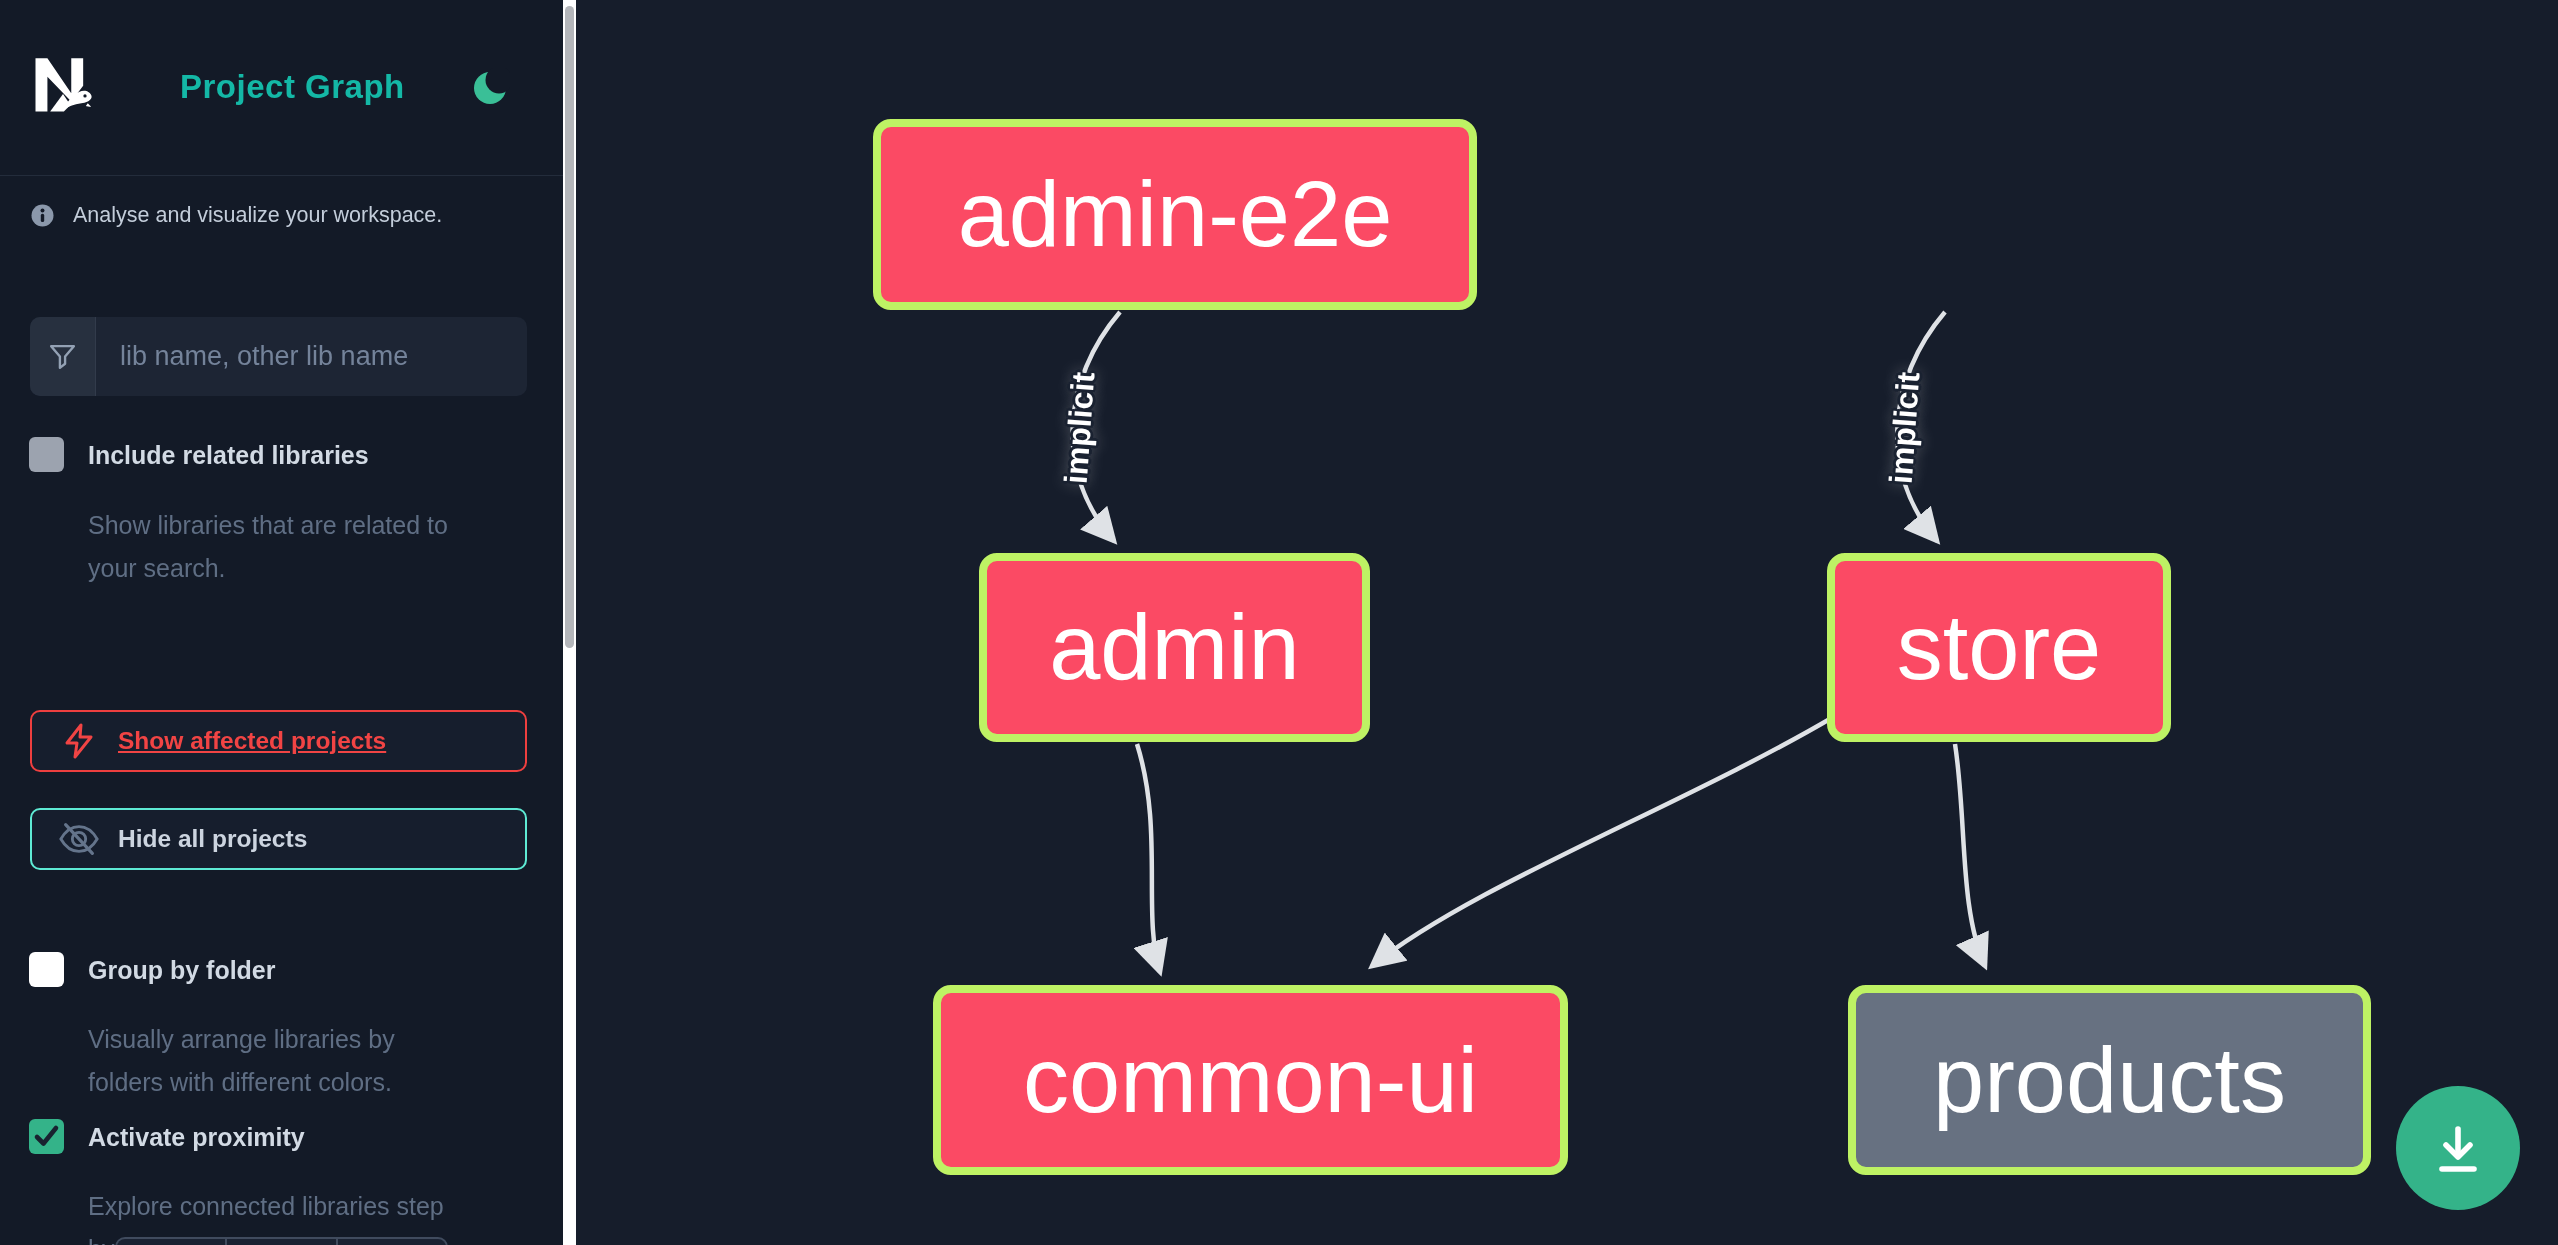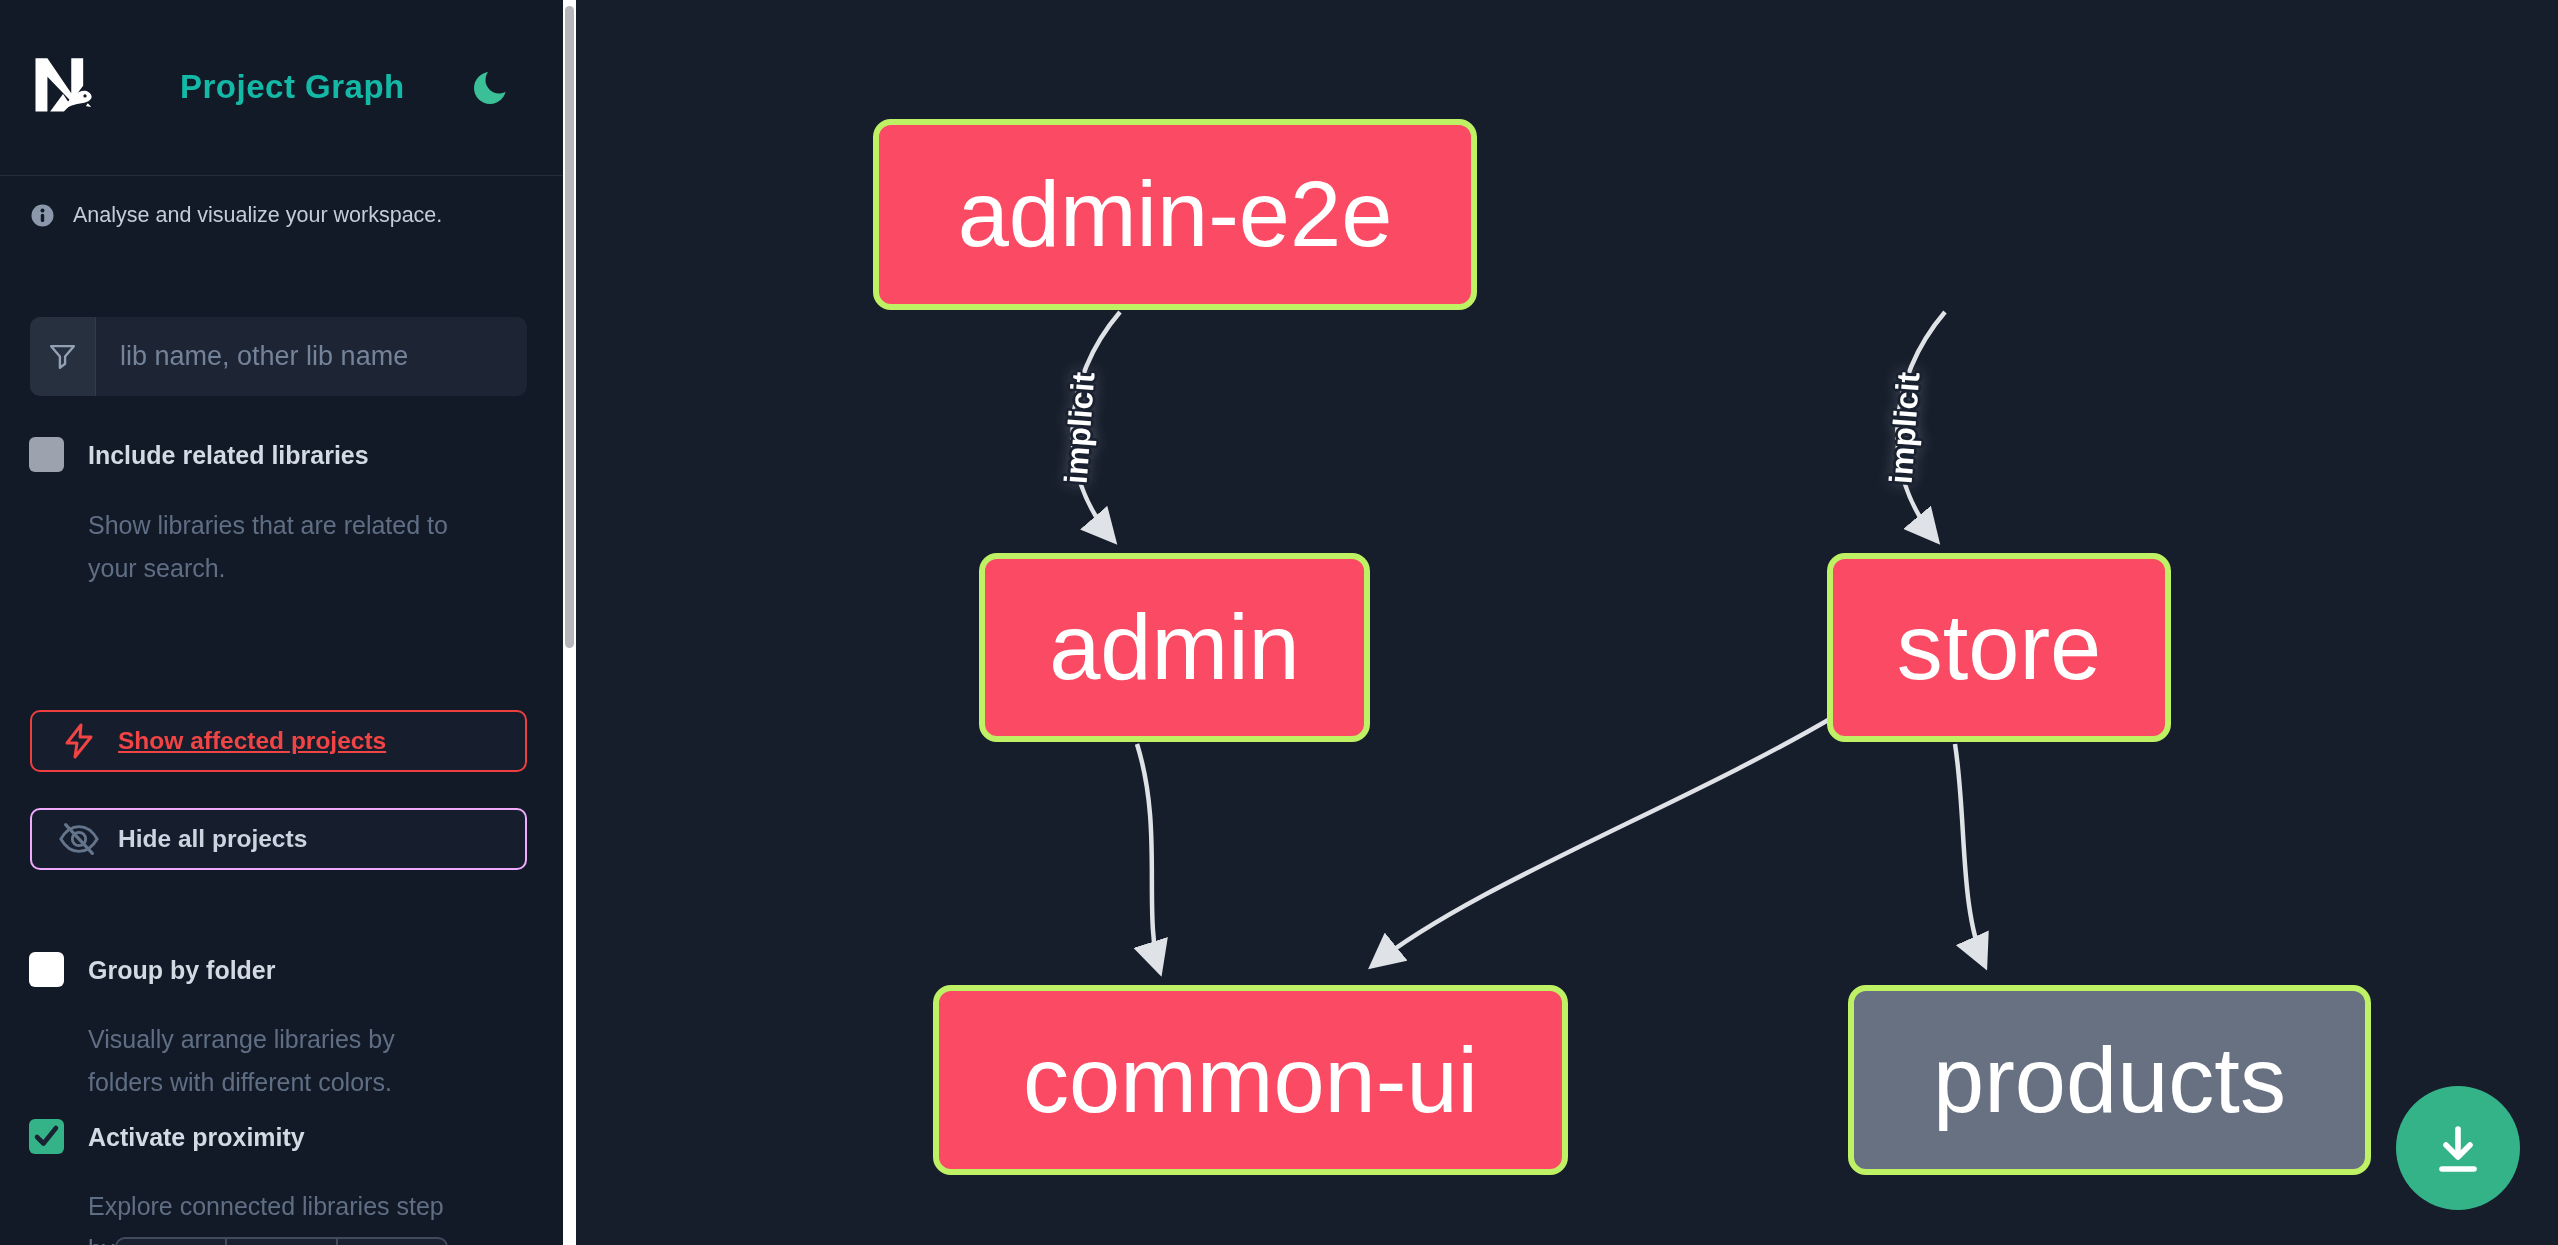--- a/index.html
+++ b/index.html
@@ -34,41 +34,41 @@
   .t-label { position:absolute; left:88px; font-size:25px; font-weight:700; color:#d2dae4; }
   .t-desc { position:absolute; left:88px; font-size:25px; color:#5f6e84;margin-top:24px; }
 
   .sb-btn { position:absolute; left:30px; width:497px; height:62px; border-radius:10px;
             background:#161e2d; display:flex; align-items:center; cursor:pointer; }
   .sb-btn .b-ic { width:42px; margin-left:26px; display:flex; justify-content:center; }
   .sb-btn .b-label { margin-left:18px; font-size:24.5px; font-weight:600; color:#ccd4df; }
   .btn-show-all { top:612px; border:3px solid #2563eb; box-shadow:0 0 0 3px #ffffff; }
   .btn-affected { top:710px; border:2px solid #ee3f3f; }
   .btn-affected .b-label { color:#f14444;text-decoration:underline; }
-  .btn-hide { top:808px; border:2px solid #f0abfc; }
+  .btn-hide { top:808px; border:2px solid #5eead4; }
 
   .segment-sliver { position:absolute; left:115px; top:1237px; width:333px; height:14px;
                     background:#1a2232; border:2px solid #404b5e; border-bottom:none;
                     border-radius:10px 10px 0 0; display:flex; }
   .segment-sliver .seg { flex:1; border-right:2px solid #404b5e; }
   .segment-sliver .seg:last-child { border-right:none; }
 
   
   .scroll-track { position:absolute; left:563px; top:0; width:13px; height:1245px;
                   background:#ffffff; z-index:6; }
   .scroll-thumb { position:absolute; left:2px; top:6px; width:9px; height:642px;
                   background:#b4b6ba; border-radius:5px; }
 
   
   .canvas { position:absolute; left:576px; top:0; width:1982px; height:1245px;
             background:#161d2b; }
   .edges-svg { position:absolute; left:0; top:0; }
 
   .gnode { position:absolute; display:flex; align-items:center; justify-content:center;
-           border:6px solid #bef264; border-radius:18px; color:#ffffff; font-size:92px;
+           border:8px solid #bef264; border-radius:18px; color:#ffffff; font-size:92px;
            font-weight:400; cursor:pointer; }
   .gnode.pink { background:#fb4a64; }
   .gnode.gray { background:#677181; }
 
   .edge-label { position:absolute; color:#ffffff; font-size:32px; font-weight:700;
                 transform:translate(-50%,-50%) rotate(-86deg);
                 text-shadow:
                   -3px 0 0 #1a2231, 3px 0 0 #1a2231, 0 -3px 0 #1a2231, 0 3px 0 #1a2231,
                   -2px -2px 0 #1a2231, 2px 2px 0 #1a2231, -2px 2px 0 #1a2231, 2px -2px 0 #1a2231,
                   0 0 16px rgba(255,255,255,0.5);

